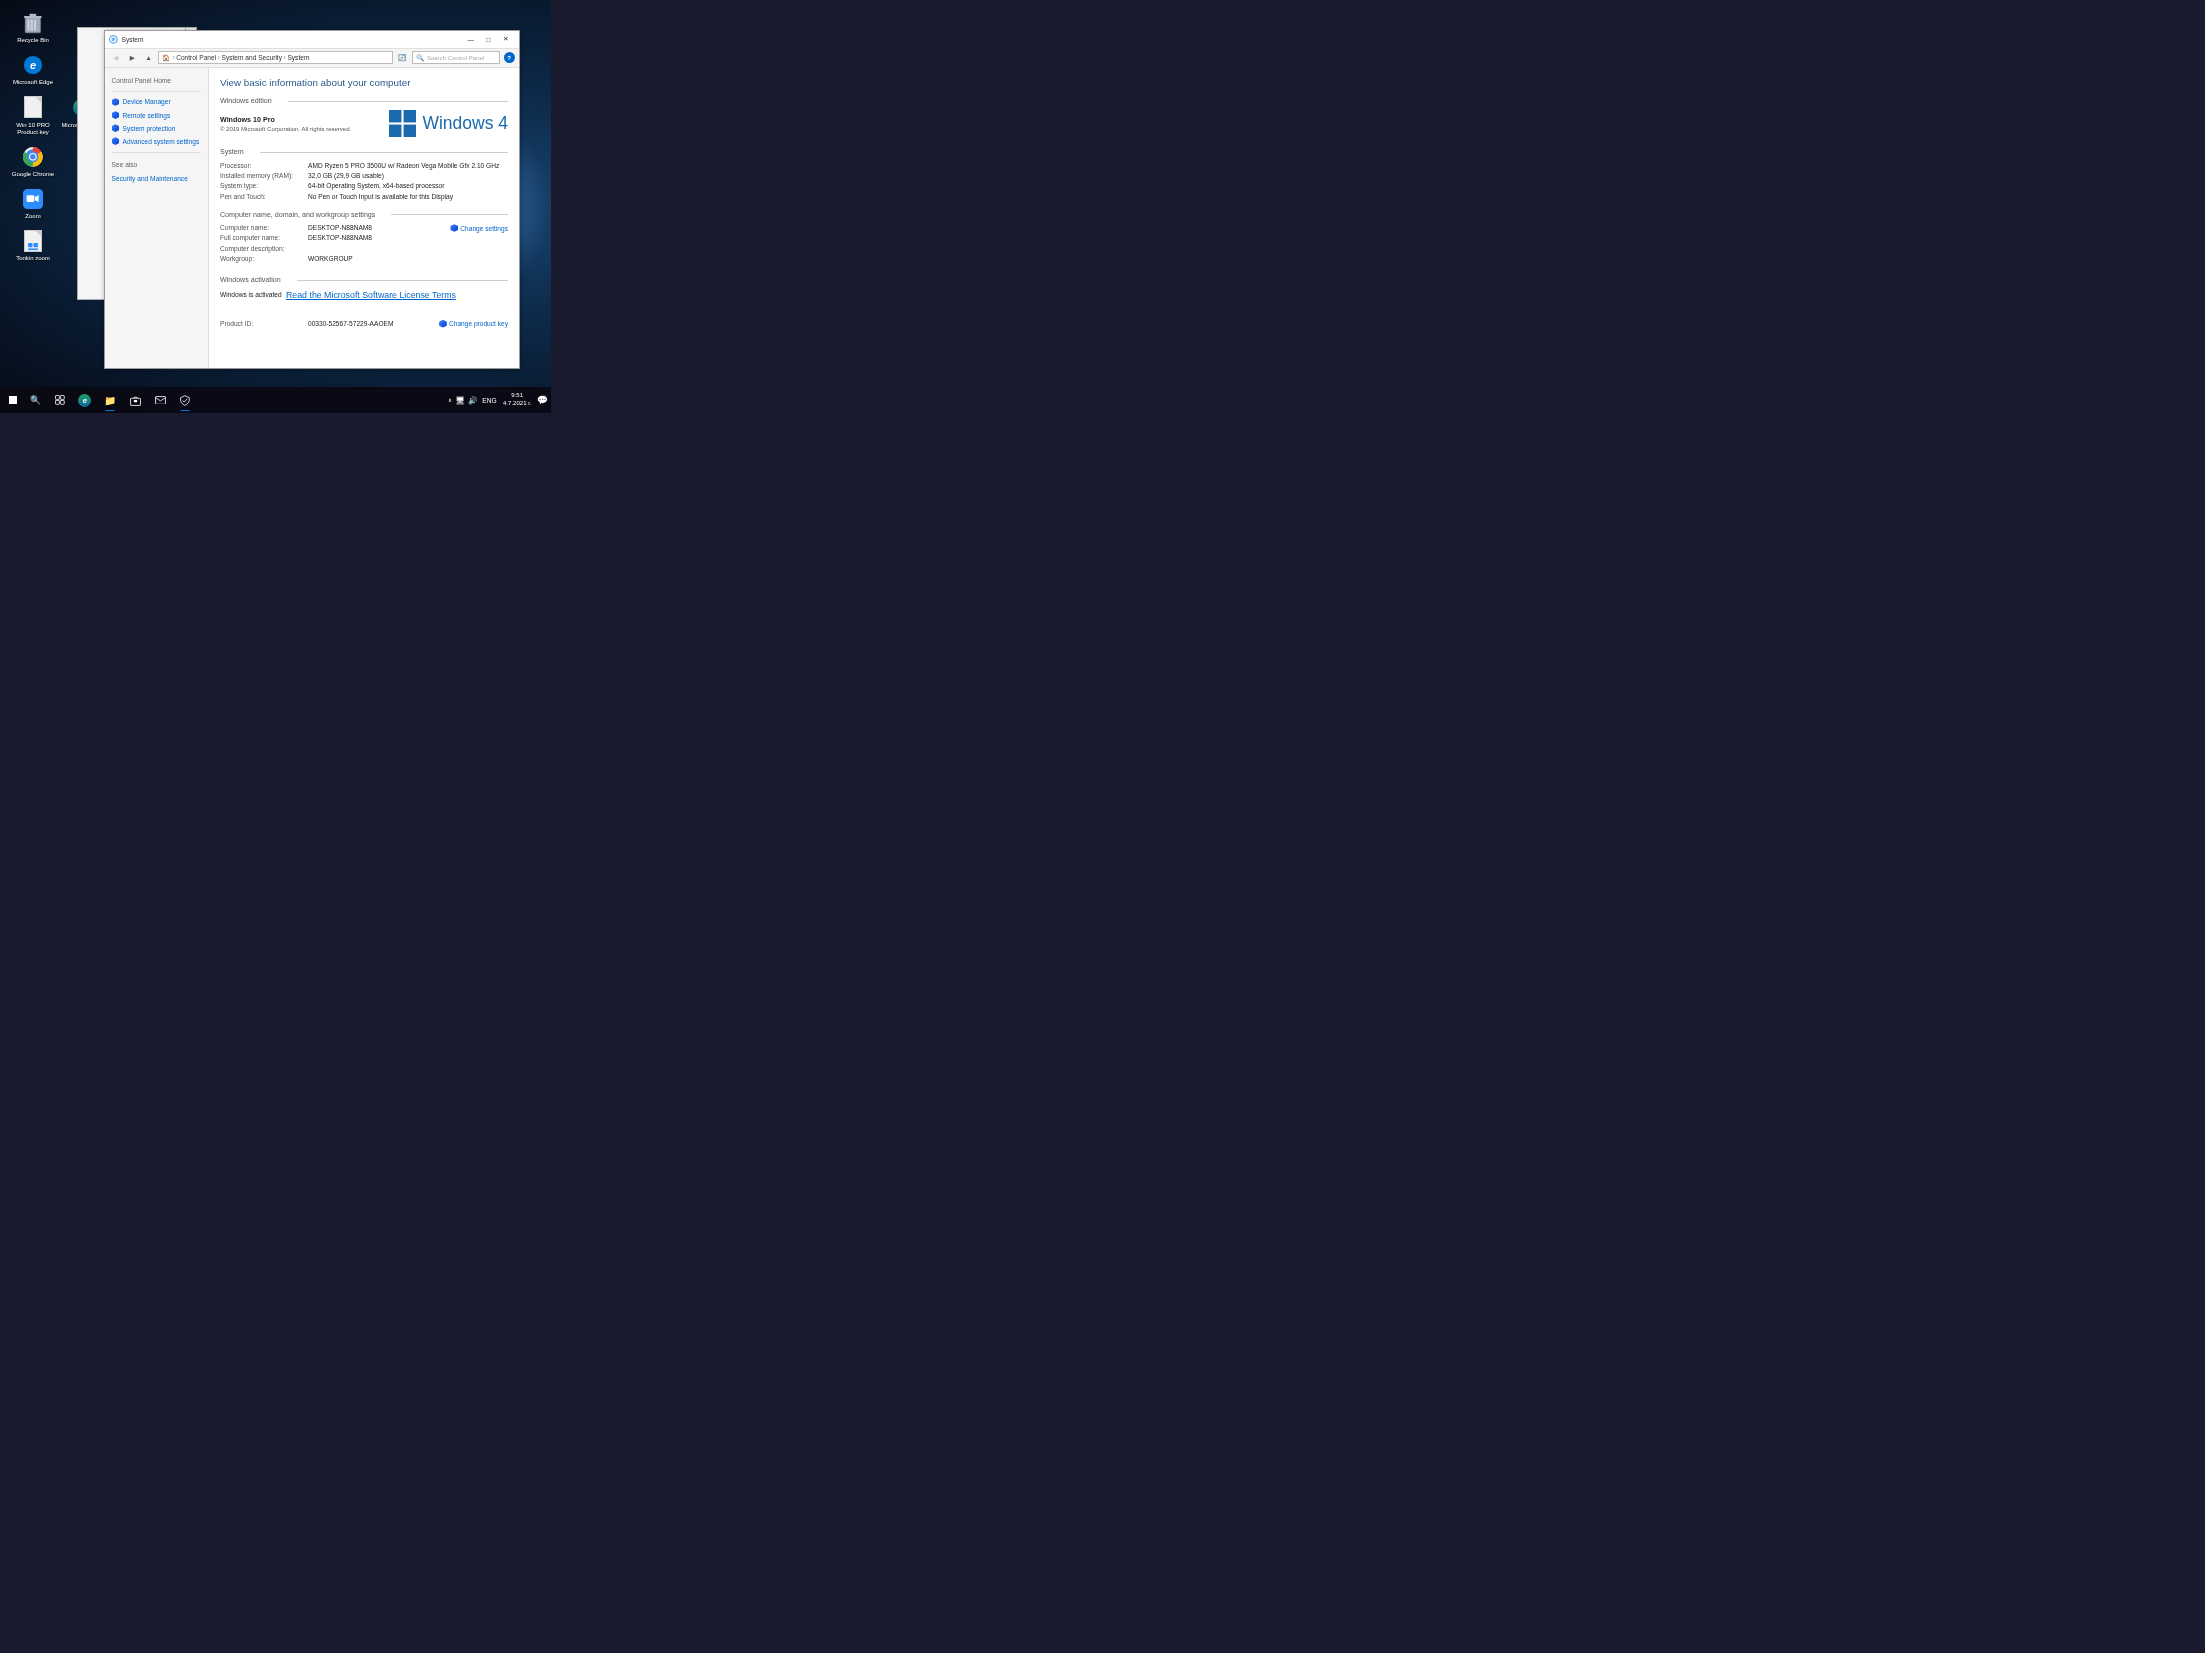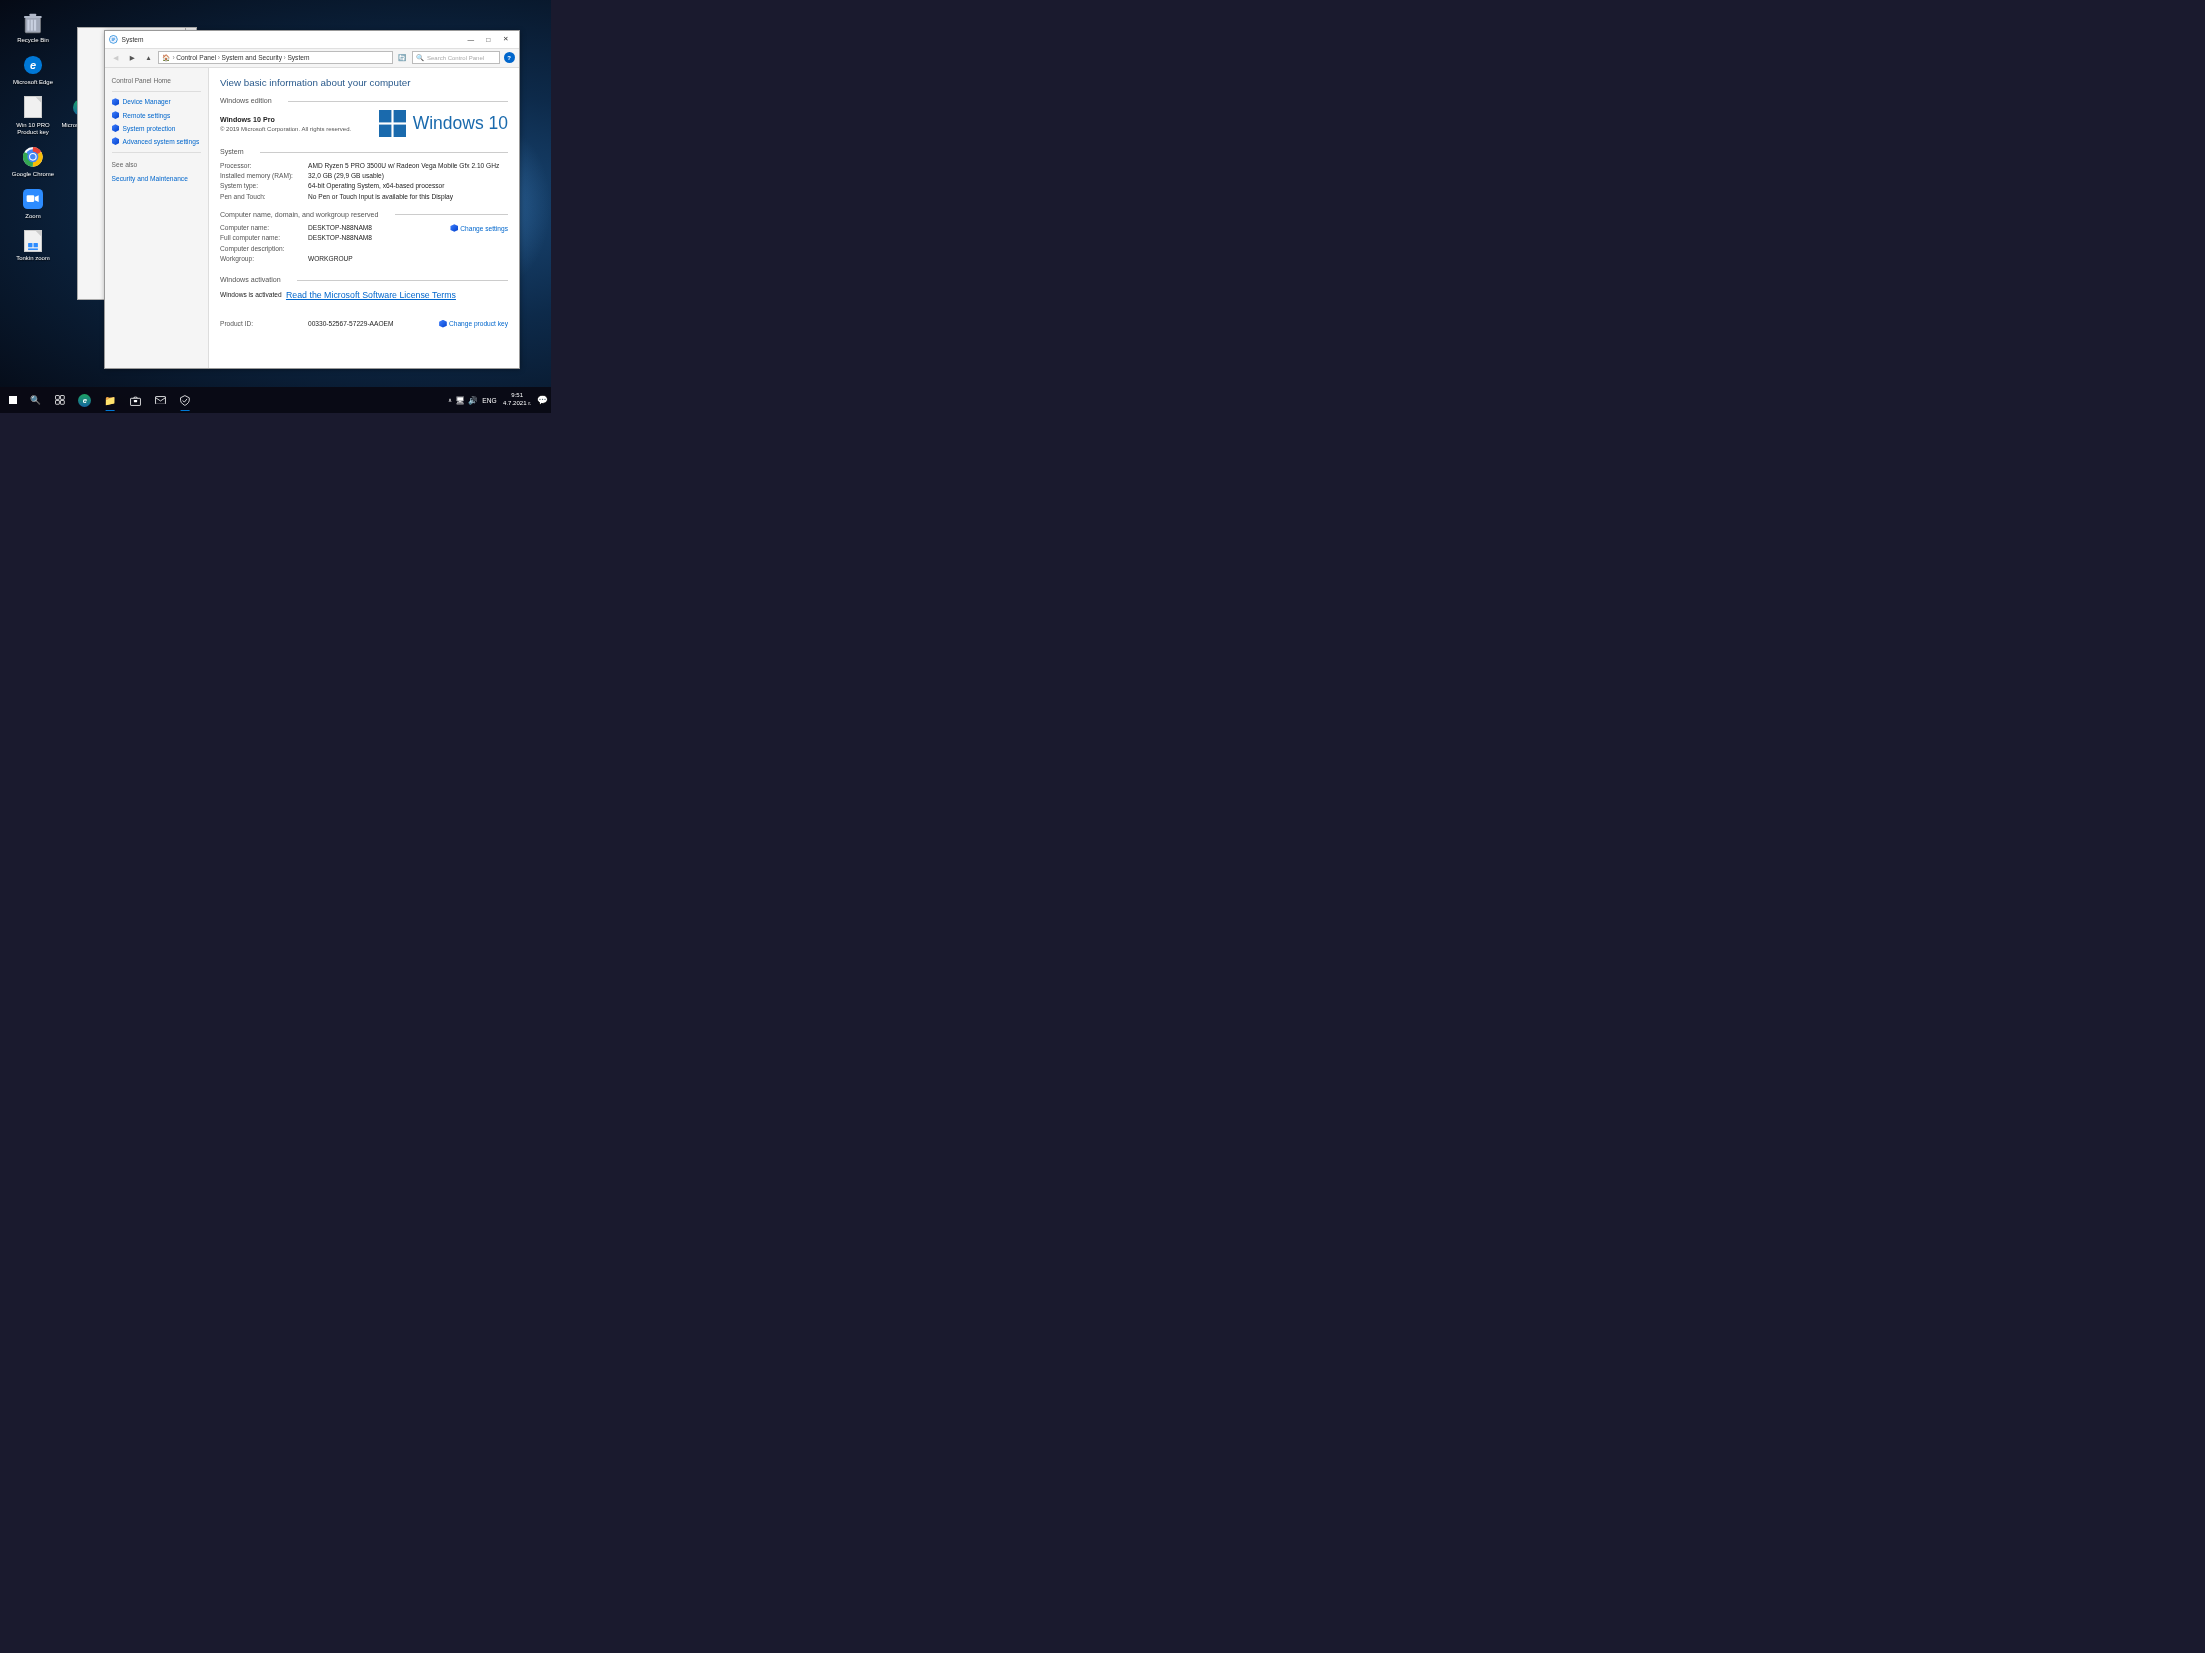--- a/index.html
+++ b/index.html
@@ -706,21 +706,21 @@
               <div class="edition-name">Windows 10 Pro</div>
               <div class="edition-copy">© 2019 Microsoft Corporation. All rights reserved.</div>
             </div>
             <div class="win10-logo">
               <svg class="win-logo-icon" width="27" height="27" viewBox="0 0 50 50">
                 <rect x="0" y="0" width="23" height="23" fill="#1a6aad"></rect>
                 <rect x="27" y="0" width="23" height="23" fill="#1a6aad"></rect>
                 <rect x="0" y="27" width="23" height="23" fill="#1a6aad"></rect>
                 <rect x="27" y="27" width="23" height="23" fill="#1a6aad"></rect>
               </svg>
-              <span class="win10-text">Windows 10</span>
+              <span class="win10-text">Windows 4</span>
             </div>
           </div>
         </div>
 
         <div class="section">
           <div class="section-header">
             <span class="section-title">System</span>
             <div class="section-line"></div>
           </div>
           <div class="info-row">
@@ -736,21 +736,21 @@
             <span class="info-value">64-bit Operating System, x64-based processor</span>
           </div>
           <div class="info-row">
             <span class="info-label">Pen and Touch:</span>
             <span class="info-value">No Pen or Touch Input is available for this Display</span>
           </div>
         </div>
 
         <div class="section">
           <div class="section-header">
-            <span class="section-title">Computer name, domain, and workgroup reserved</span>
+            <span class="section-title">Computer name, domain, and workgroup settings</span>
             <div class="section-line"></div>
           </div>
           <div style="display:flex; align-items:flex-start;">
             <div style="flex:1;">
               <div class="info-row">
                 <span class="info-label">Computer name:</span>
                 <span class="info-value">DESKTOP-N88NAM8</span>
               </div>
               <div class="info-row">
                 <span class="info-label">Full computer name:</span>

